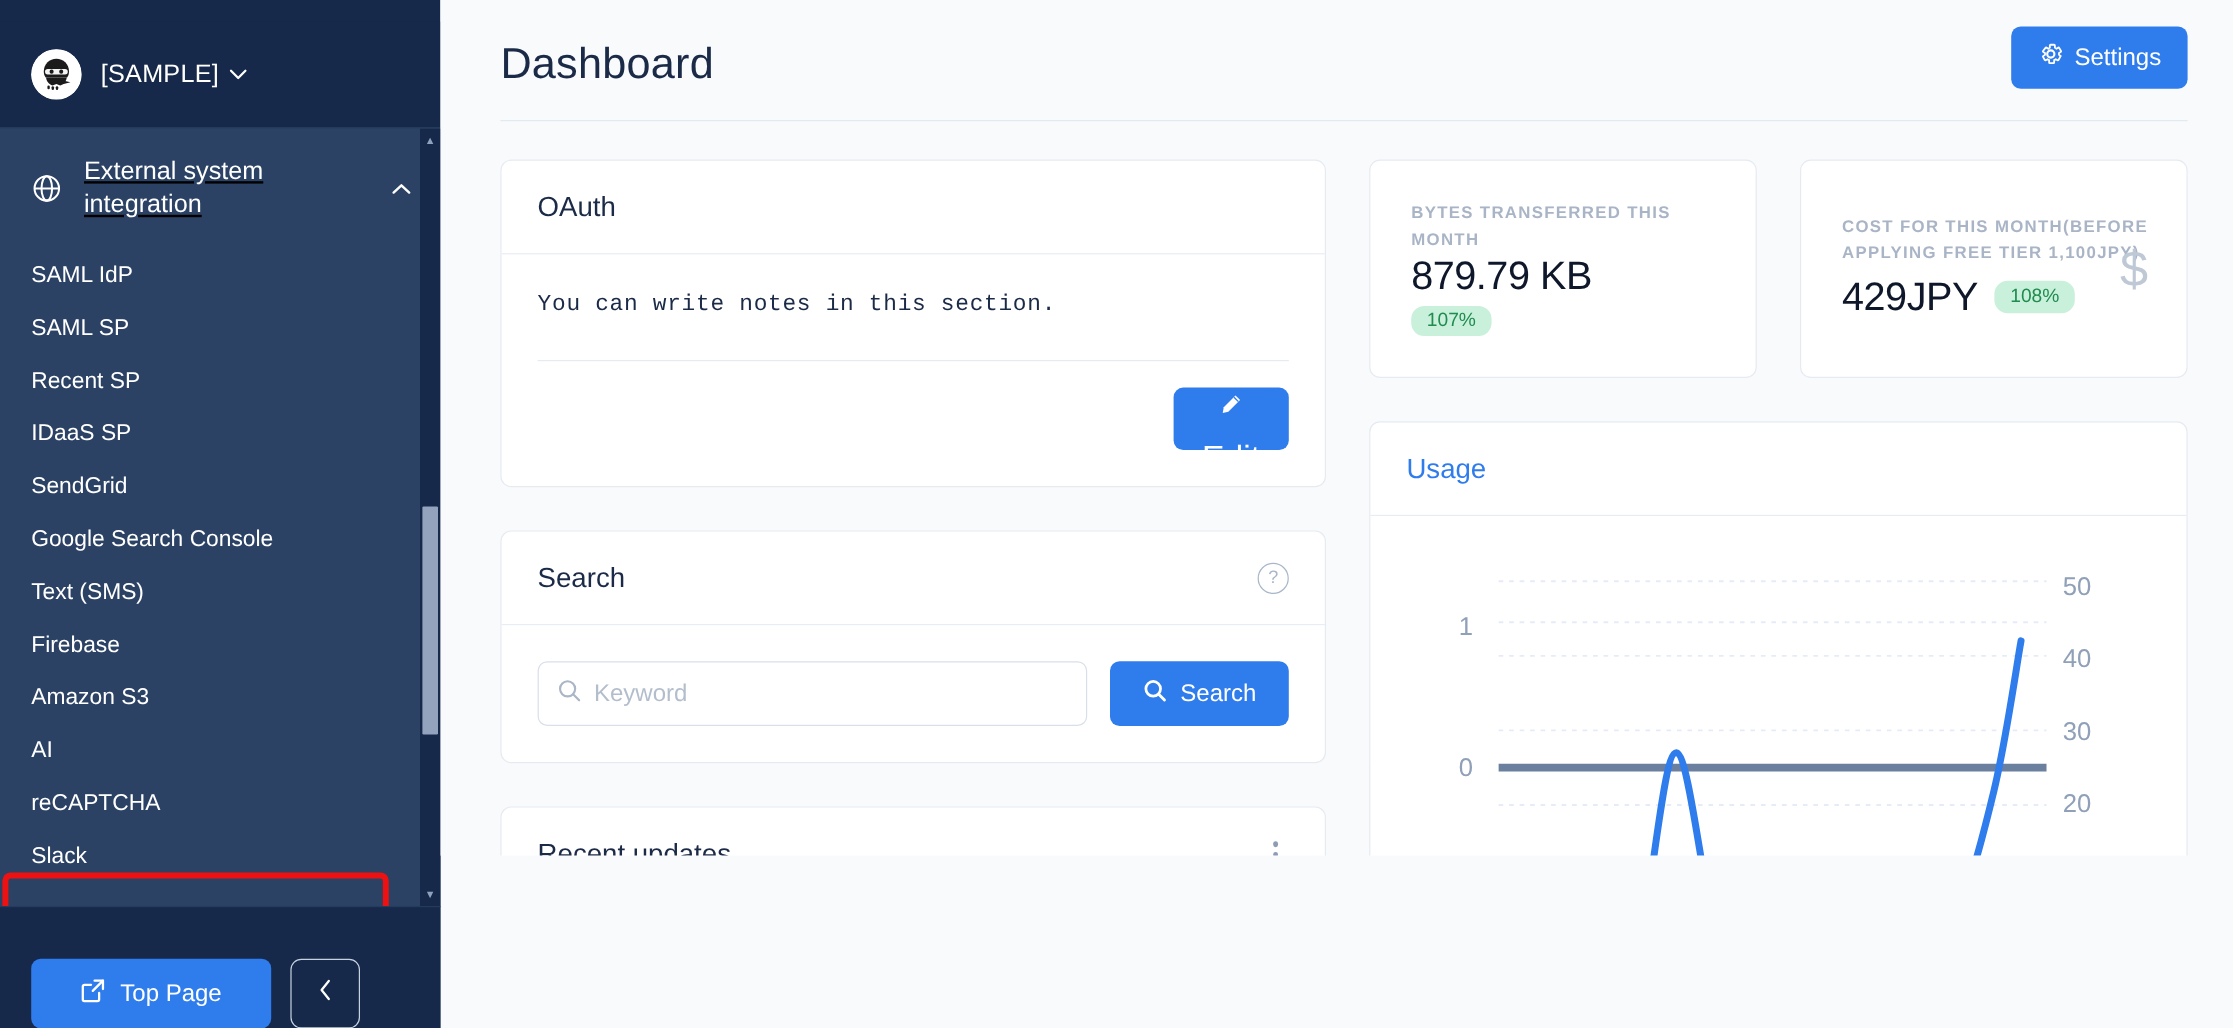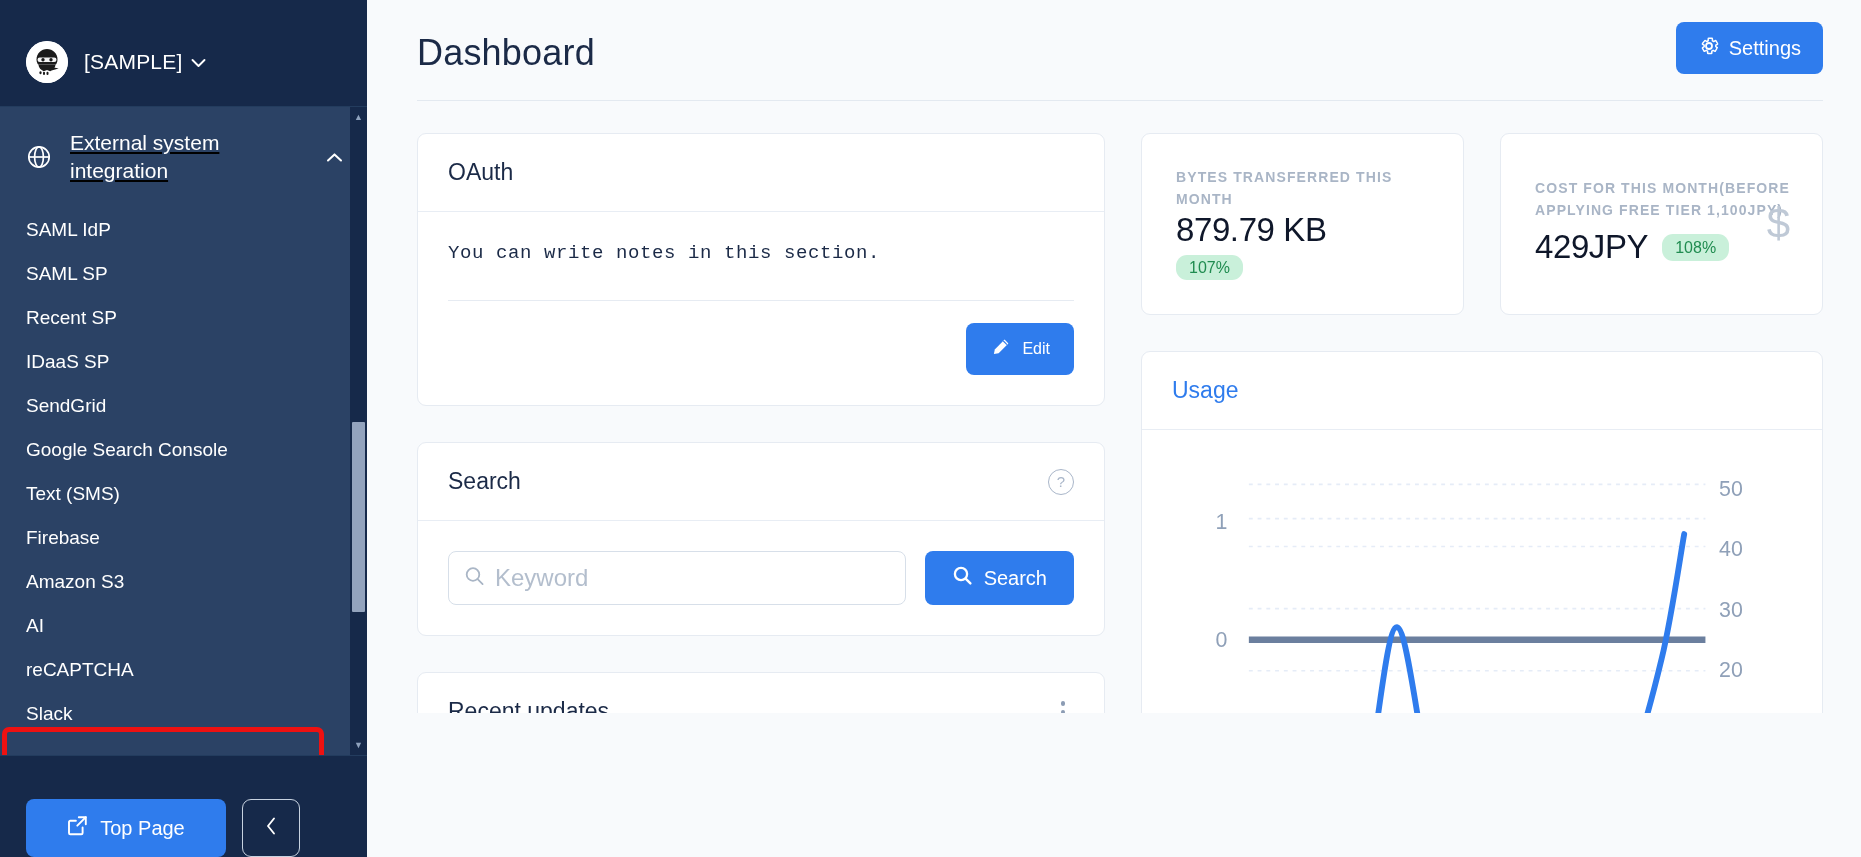--- a/index.html
+++ b/index.html
@@ -175,22 +175,23 @@
   .memo-text {
     font-family: "Liberation Mono", monospace;
     font-size: 19px; color: #1b2a47; letter-spacing: .6px;
   }
   .memo-rule { border-bottom: 1px solid #e6ebf2; margin: 36px 0 0 0; }
   .memo-actions { display: flex; justify-content: flex-end; padding-top: 22px; }
   .edit-btn {
     background: #2f7ced; color: #fff; border: none; border-radius: 8px;
     height: 52px; padding: 0 24px;
     display: flex; align-items: center; gap: 11px;
-    font-size: 16px; cursor: pointer;
-    font-family: "Liberation Sans", sans-serif;
+    font-size: 28px; cursor: pointer;
+    font-family: "Liberation Sans", sans-serif;
+    flex-direction: column;
   }
 
   .help-icon {
     width: 26px; height: 26px; border-radius: 50%;
     border: 1.6px solid #a9b6c9; color: #a9b6c9;
     display: flex; align-items: center; justify-content: center;
     font-size: 15px; cursor: pointer;
   }
   .kebab {
     display: flex; flex-direction: column; gap: 4px;
@@ -204,21 +205,21 @@
     border: 1px solid #d7dfe9; border-radius: 8px;
     height: 54px; display: flex; align-items: center;
     padding-left: 46px; background: #fff;
   }
   .search-input-wrap .mag {
     position: absolute; left: 15px; top: 50%; transform: translateY(-50%);
     color: #aab6c6;
   }
   .search-input-wrap input {
     border: none; outline: none; width: 100%; height: 100%;
-    font-size: 24px; color: #14532d;
+    font-size: 20px; color: #14532d;
     font-family: "Liberation Sans", sans-serif;
     background: transparent;
   }
   .search-input-wrap input::placeholder { color: #b3becd; }
   .search-btn {
     background: #2f7ced; color: #fff; border: none; border-radius: 8px;
     height: 54px; padding: 0 27px;
     display: flex; align-items: center; gap: 11px;
     font-size: 20px; cursor: pointer;
     font-family: "Liberation Sans", sans-serif;

